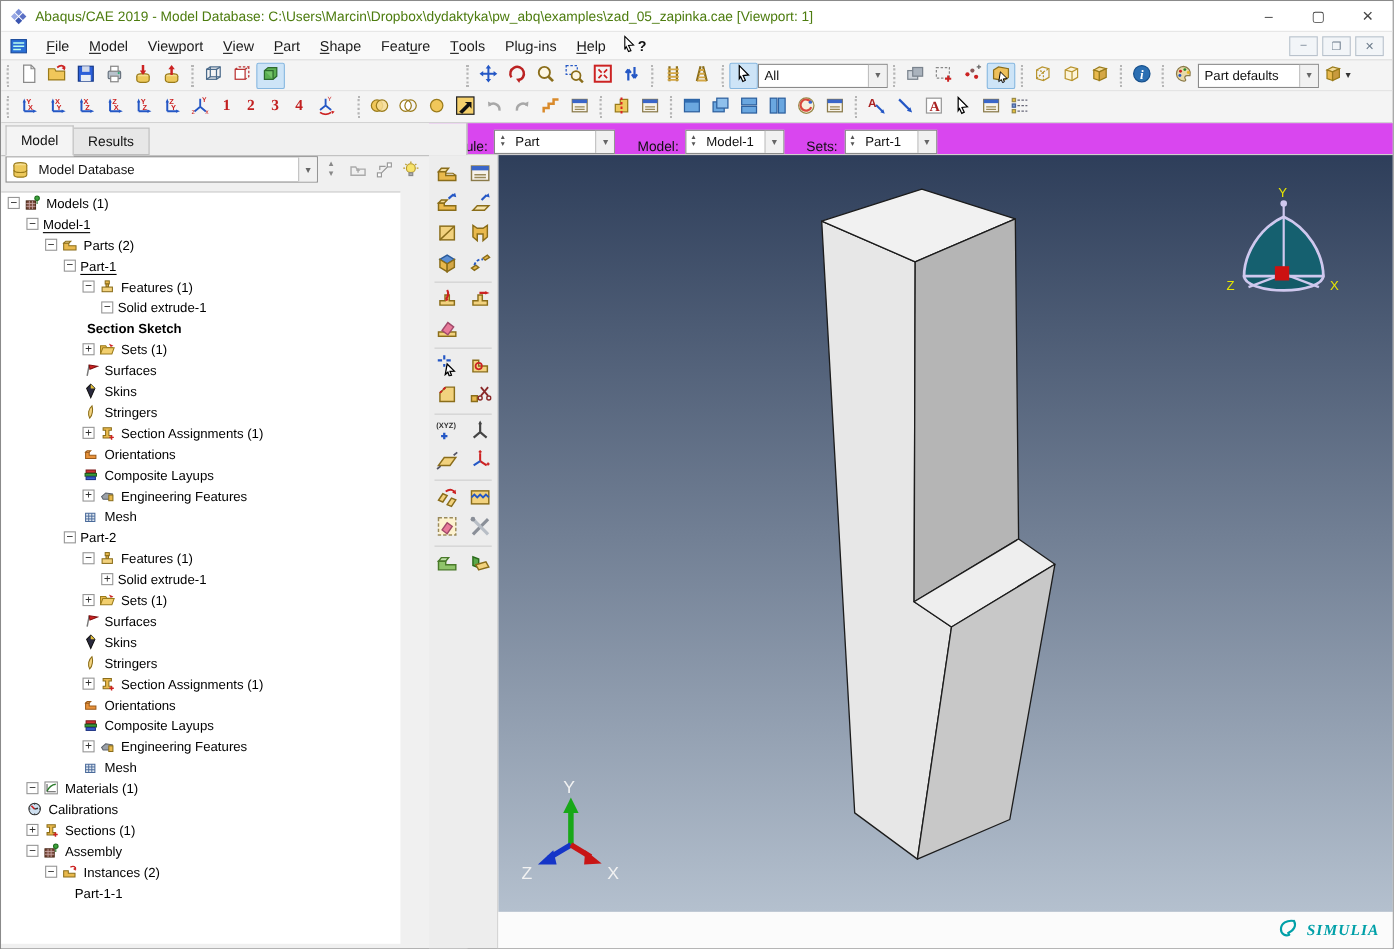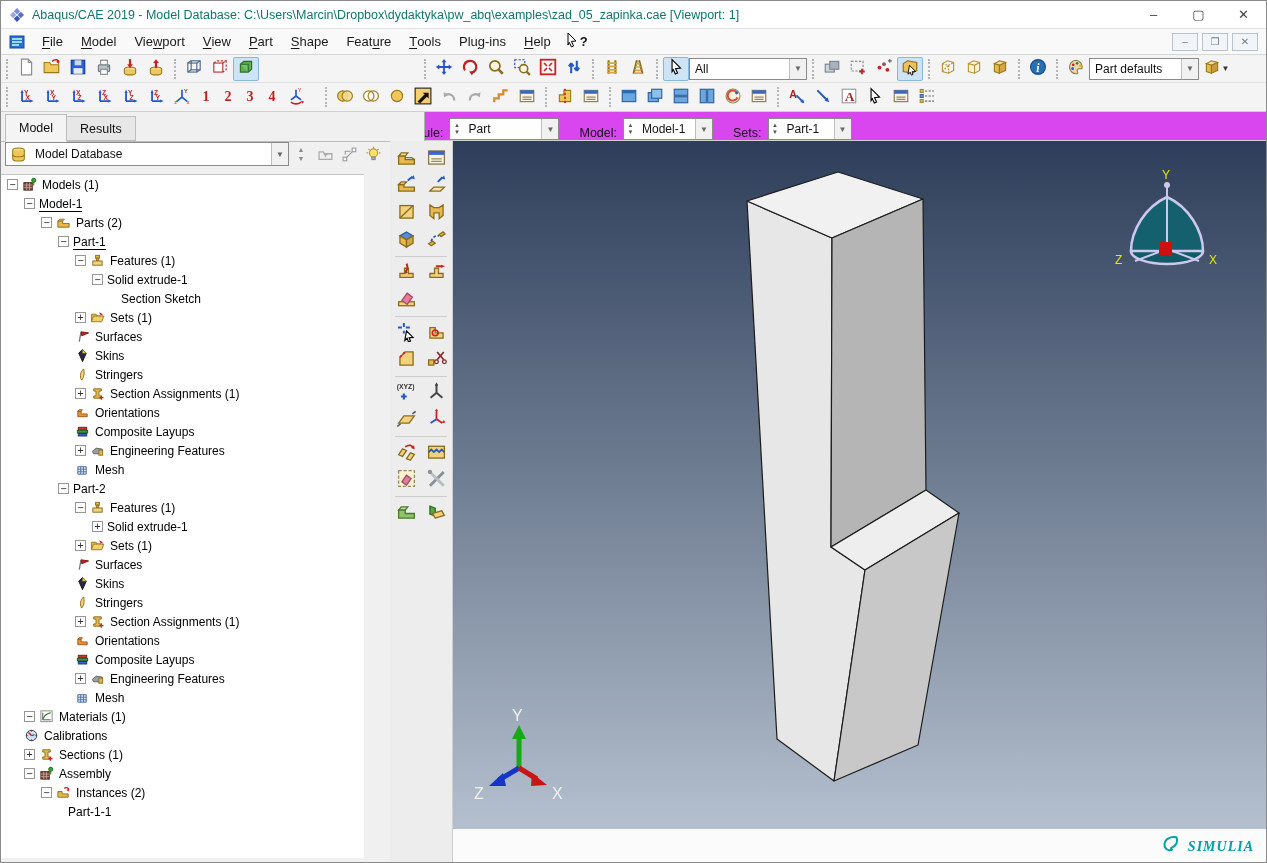--- a/index.html
+++ b/index.html
@@ -3,21 +3,21 @@
 <meta charset="utf-8">
 <style>
   *{box-sizing:border-box;margin:0;padding:0}
   html,body{background:#9a9a9a}
   #app{position:relative;width:1267px;height:863px;background:#f0f0f0;overflow:hidden;
        font-family:"Liberation Sans",sans-serif;font-size:12px;color:#111;border:1px solid #8a8a8a}
   
   .titlebar{position:absolute;left:0;top:0;width:100%;height:28px;background:#fff;
             border-bottom:1px solid #e3e3e3;display:flex;align-items:center}
   .titlebar .appico{margin:0 7px 0 8px;display:flex}
-  .titlebar .ttl{font-size:12.5px;color:#0f766e;white-space:nowrap}
+  .titlebar .ttl{font-size:12.5px;color:#4d7c0f;white-space:nowrap}
   .winbtns{margin-left:auto;display:flex;height:100%}
   .winbtn{width:45px;height:100%;display:flex;align-items:center;justify-content:center;
           color:#444;font-size:13px}
   
   .menubar{position:absolute;left:0;top:28px;width:100%;height:26px;background:#f9f9f9;
            border-bottom:1px solid #d6d6d6;display:flex;align-items:center;padding-left:5px}
   .menubar .appico2{margin:0 8px 0 3px;display:flex}
   .menu-item{padding:0 9px;font-size:13px;color:#1a1a1a;height:100%;display:flex;align-items:center}
   .menu-item u{text-underline-offset:2px}
   .helpcur{margin-left:4px;font-weight:bold;font-size:13px;display:flex;align-items:center}
@@ -662,21 +662,21 @@
               <path d="M6.8 5.5h2.4v3H6.8z" fill="#d4a746" stroke="#8a6d1a"></path>
               <rect x="3" y="8.5" width="10" height="4.5" fill="#f2d27e" stroke="#8a6d1a"></rect>
             </svg>
           </span>
           <span class="tlabel">Features (1)</span>
         </div>
         <div class="trow" style="padding-left: 91px;">
           <span class="ebox">−</span>
           <span class="tlabel">Solid extrude-1</span>
         </div>
-        <div class="trow" style="padding-left: 110px;">
+        <div class="trow" style="padding-left: 68px; font-weight: bold;">
           <span class="stub"></span>
           <span class="tlabel">Section Sketch</span>
         </div>
         <div class="trow" style="padding-left: 74px;">
           <span class="ebox">+</span>
           <span class="ticon">
             <svg viewBox="0 0 16 16" width="15" height="15">
               <path d="M1.5 12.5V4.5h5l1 1.8h6" fill="#e9b94d" stroke="#9a7b1a"></path>
               <path d="M1.5 12.5l2.2-6h11l-2.2 6z" fill="#f2cf6e" stroke="#9a7b1a"></path>
               <path d="M9.5 2.5l4.5 2-2.6 1.2z" fill="#c22"></path>

